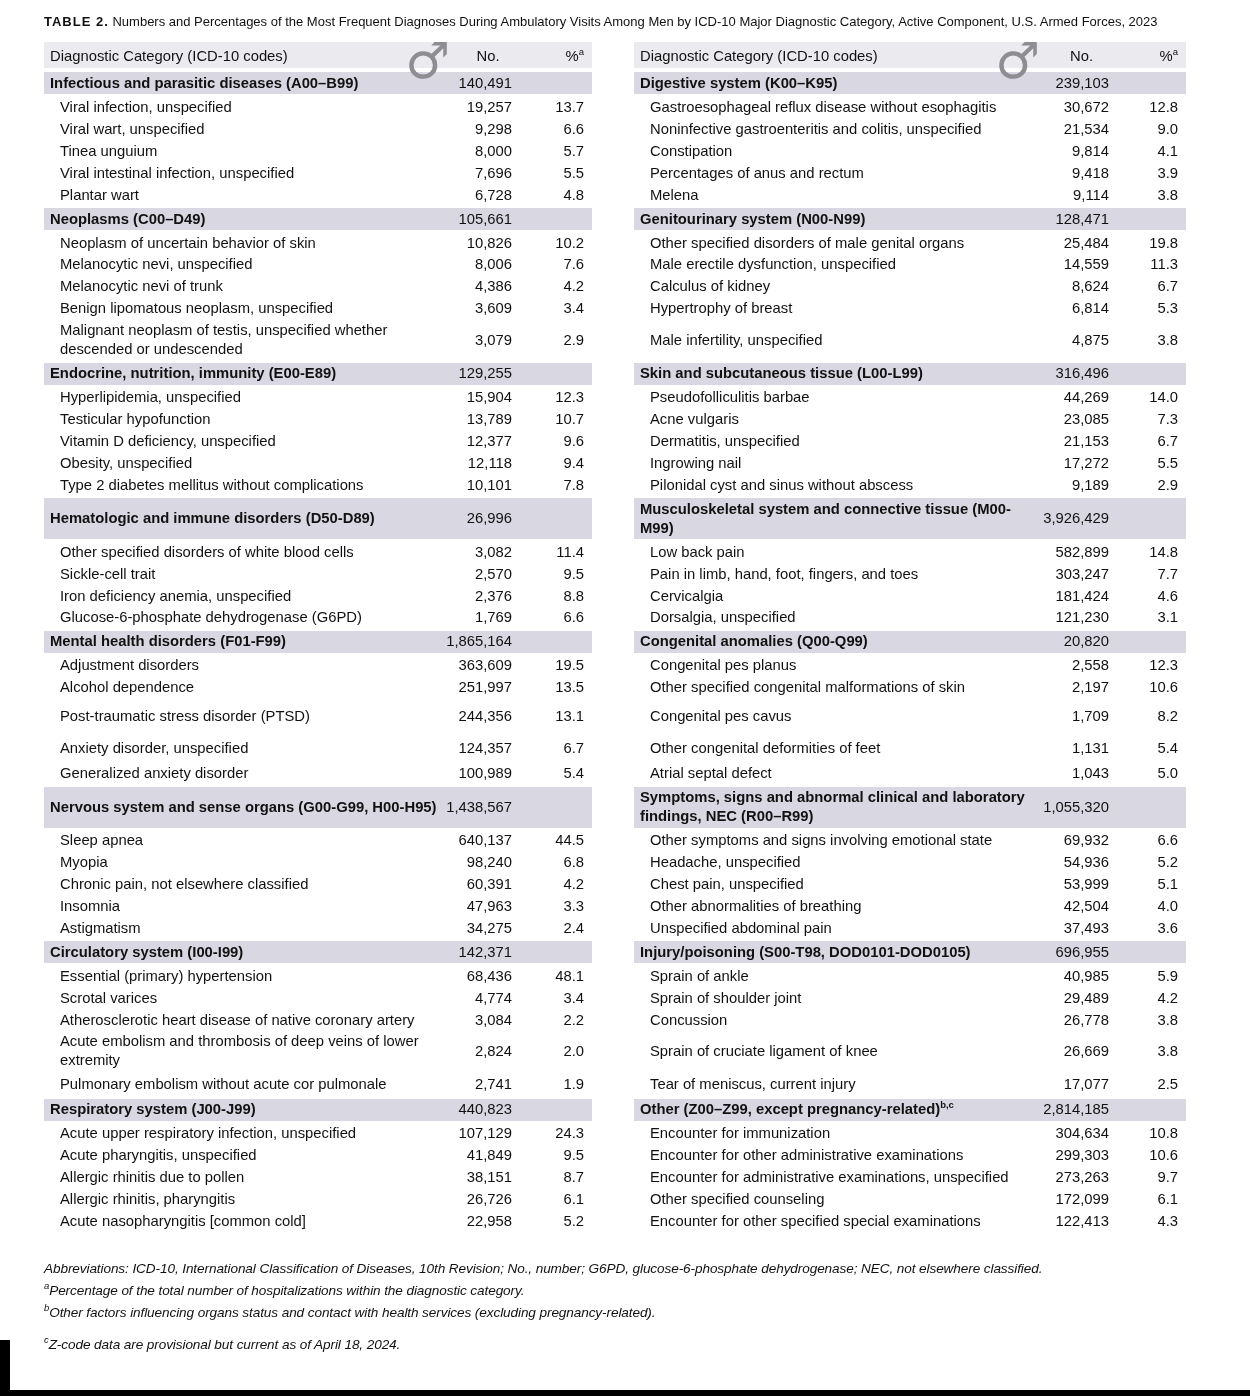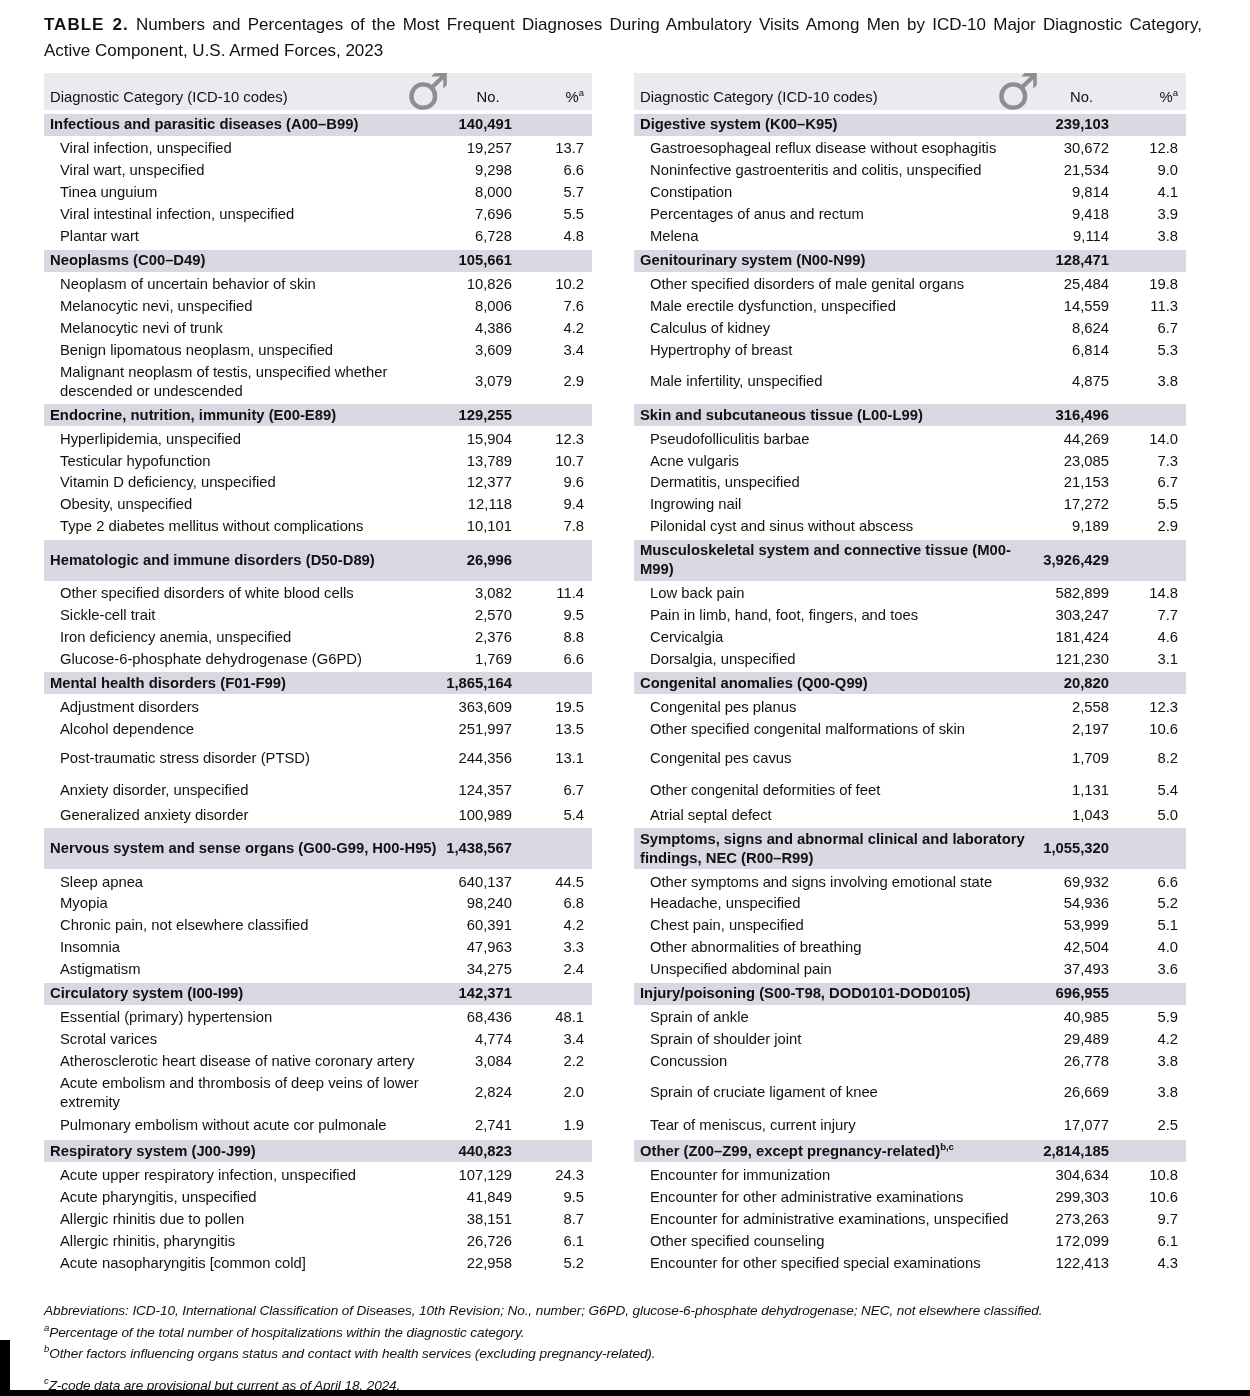--- a/index.html
+++ b/index.html
@@ -2,45 +2,45 @@
 <html><head>
 <meta charset="utf-8">
 <style>
   html,body{margin:0;padding:0;}
   body{
     width:1250px;height:1396px;background:#ffffff;overflow:hidden;position:relative;
     font-family:"Liberation Sans","DejaVu Sans",sans-serif;color:#111;
     -webkit-font-smoothing:antialiased;
   }
   .page{padding:8px 64px 0 44px;position:relative;}
-  .title{font-size:17px;line-height:1.5;text-align:justify;margin:4px 0 10px 0;margin-right:-16px;}
+  .title{font-size:13px;line-height:1.5;text-align:justify;margin:4px 0 10px 0;margin-right:-16px;}
   .title .tlabel{font-weight:700;letter-spacing:1px;}
   table.diag{border-collapse:collapse;table-layout:fixed;width:1142px;font-size:14.8px;}
   td,th{vertical-align:middle;padding:1.5px 0;line-height:1.28;font-weight:400;text-align:left;}
   col.c-label{width:400px;}col.c-no{width:88px;}col.c-pct{width:60px;}
   col.c-gap{width:42px;}col.c-label2{width:400px;}col.c-no2{width:95px;}col.c-pct2{width:57px;}
-  tr.head-row td{background:#ebeaef;border-bottom:4px solid #fff;padding-top:15px;padding-bottom:3px;}
+  tr.head-row td{background:#ebeaef;border-bottom:4px solid #fff;padding-top:5px;padding-bottom:3px;}
   tr.head-row td.gap{background:#fff;}
   .hdr-label{padding-left:6px;position:relative;overflow:visible;}
   .male-ico{
     position:absolute;right:-6px;top:-6px;z-index:3;color:#8d8d92;
     font-family:"DejaVu Sans",sans-serif;font-size:50px;line-height:1;font-weight:400;
     pointer-events:none;
   }
   .hdr-no{text-align:center;}
   .hdr-pct{text-align:right;padding-right:8px;}
   sup{font-size:9.5px;vertical-align:super;line-height:0;}
   tr.cat-row td{background:#d9d8e2;border-top:2px solid #fff;border-bottom:2px solid #fff;font-weight:700;}
   tr.cat-row td.gap{background:#fff;border:none;}
   td.cat-label{padding-left:6px;}
   td.diag-label{padding-left:16px;}
   td.num{text-align:right;padding-right:20px;}
   td.pct{text-align:right;padding-right:8px;}
   td.gap{background:#fff;}
-  tr.cat-row td.num{font-weight:700;}
+  tr.cat-row td.num{font-weight:400;}
   .footnotes{margin-top:26px;font-size:13.6px;line-height:1.6;letter-spacing:-0.1px;font-style:italic;}
   .footnotes .fn{margin:0;}
   .footnotes .fn.gap-above{margin-top:10px;}
   .edge-bottom{position:absolute;left:0;right:0;bottom:0;height:6px;background:#000;}
   .edge-left{position:absolute;left:0;bottom:0;width:10px;height:56px;background:#000;}
 </style>
 </head>
 <body>
 
 <div class="page">

